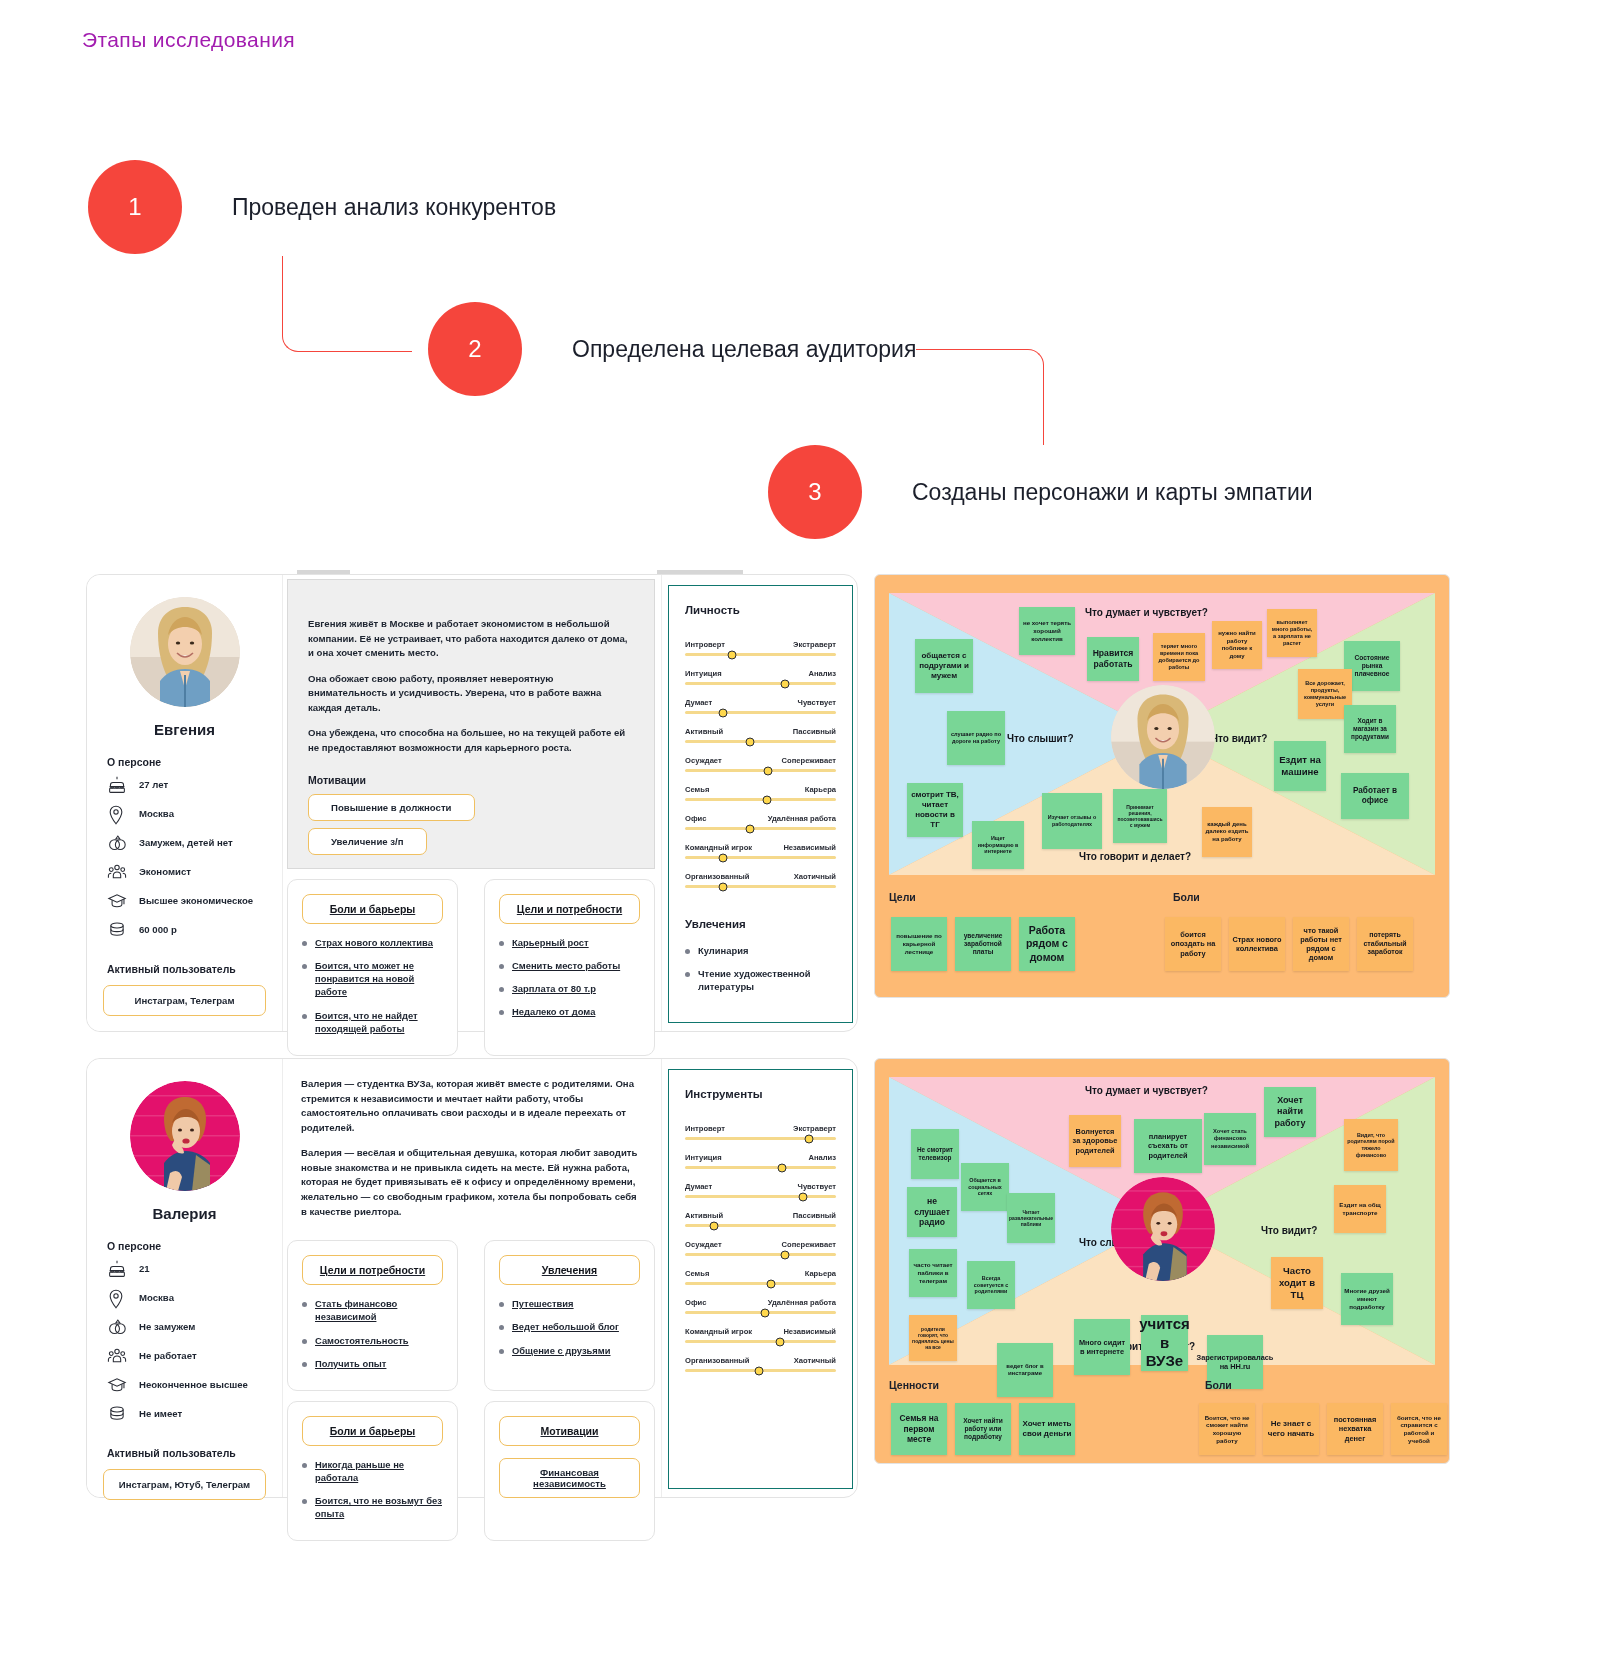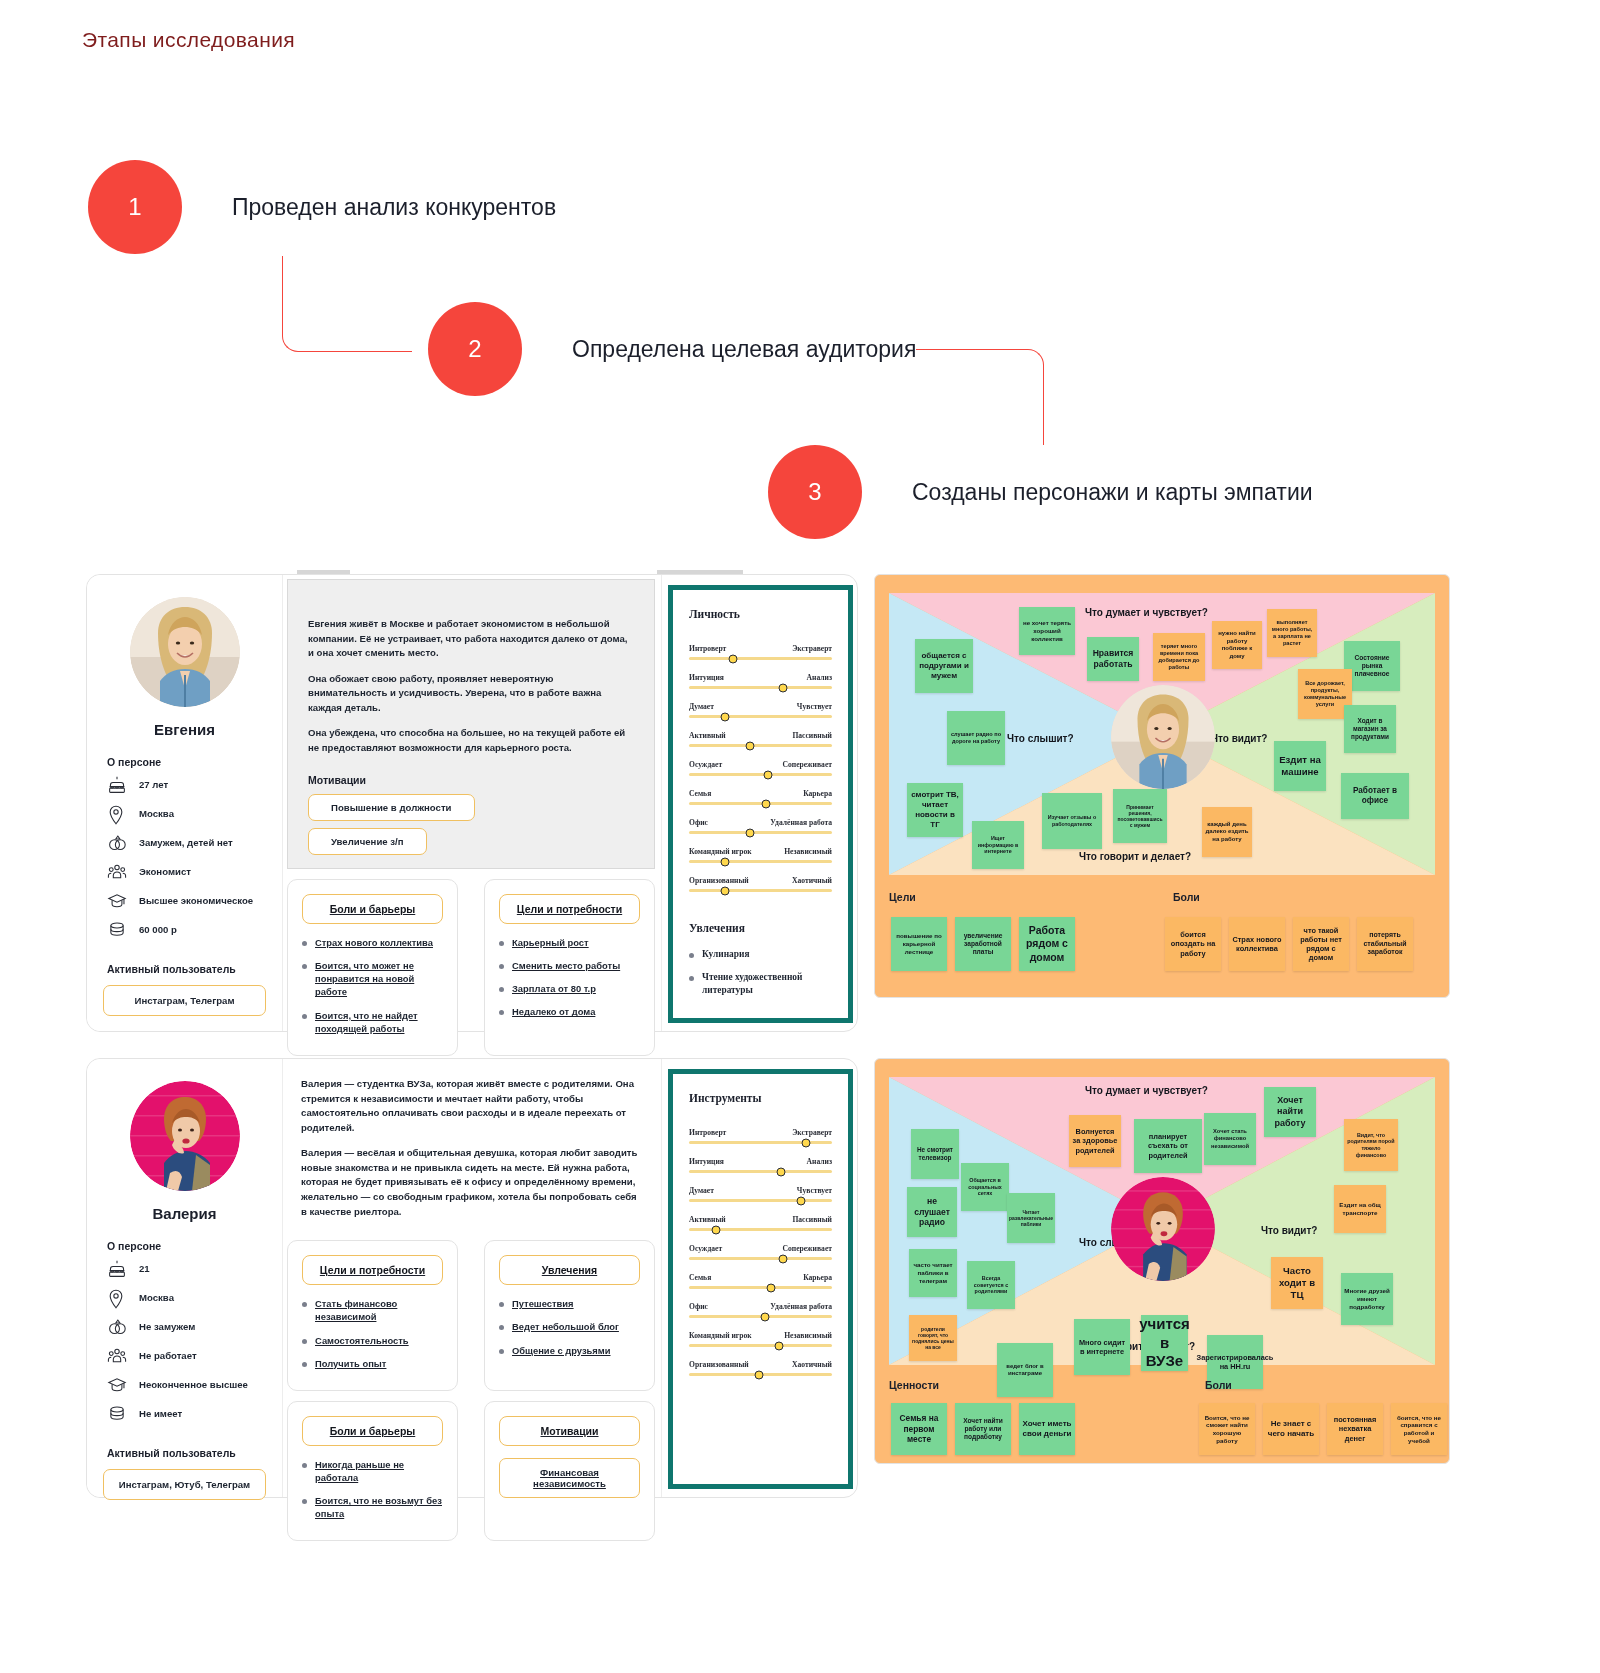--- a/index.html
+++ b/index.html
@@ -10,21 +10,21 @@
     font-family: "Liberation Sans", sans-serif;
     color: #1b1f2b;
     overflow: hidden;
   }
   .page { position: relative; width: 1600px; height: 1673px; }
 
   
   .page-title {
     position: absolute; left: 82px; top: 28px;
     font-size: 21px; font-weight: 300; letter-spacing: .4px;
-    color: #7f1d1d;
+    color: #a21caf;
   }
 
   
   .step { position: absolute; display: flex; align-items: center; }
   .step-badge {
     width: 94px; height: 94px; border-radius: 50%;
     background: #f5453c; color: #fff;
     display: flex; align-items: center; justify-content: center;
     font-size: 24px; font-weight: 400;
   }
@@ -105,21 +105,21 @@
   }
   .bullet { display: flex; gap: 8px; margin-bottom: 10px; }
   .bullet .dot { flex: 0 0 5px; width:5px; height:5px; border-radius:50%; background:#7a7f8c; margin-top:5px; }
   .bullet .bt { font-size: 9.4px; font-weight: 600; line-height: 1.4; color:#1d2430; }
 
   
   .p-right {
     width: 196px; flex: 0 0 196px; border-left: 1px solid #ededed;
     padding: 10px 4px 8px 6px;
   }
-  .pers-box { border: 5px solid #0f766e; padding: 18px 16px 16px; height: 100%; background:#fff;font-family:Liberation Serif, serif; }
+  .pers-box { border: 1px solid #0f766e; padding: 18px 16px 16px; height: 100%; background:#fff; }
   .pers-title { font-size: 11.5px; font-weight: 700; margin-bottom: 24px; }
   .slider { margin-bottom: 13px; }
   .slider .lbls { display: flex; justify-content: space-between; font-size: 7.6px; font-weight: 600; color:#2a2d36; margin-bottom: 4px; }
   .track { position: relative; height: 3px; background: #f5d98c; border-radius: 2px; }
   .knob {
     position: absolute; top: 50%; width: 9px; height: 9px; border-radius: 50%;
     background: #ffd84d; border: 1.6px solid #2a2d36; transform: translate(-50%, -50%);
   }
   .hob-title { font-size: 11.5px; font-weight: 700; margin: 30px 0 14px; }
 

